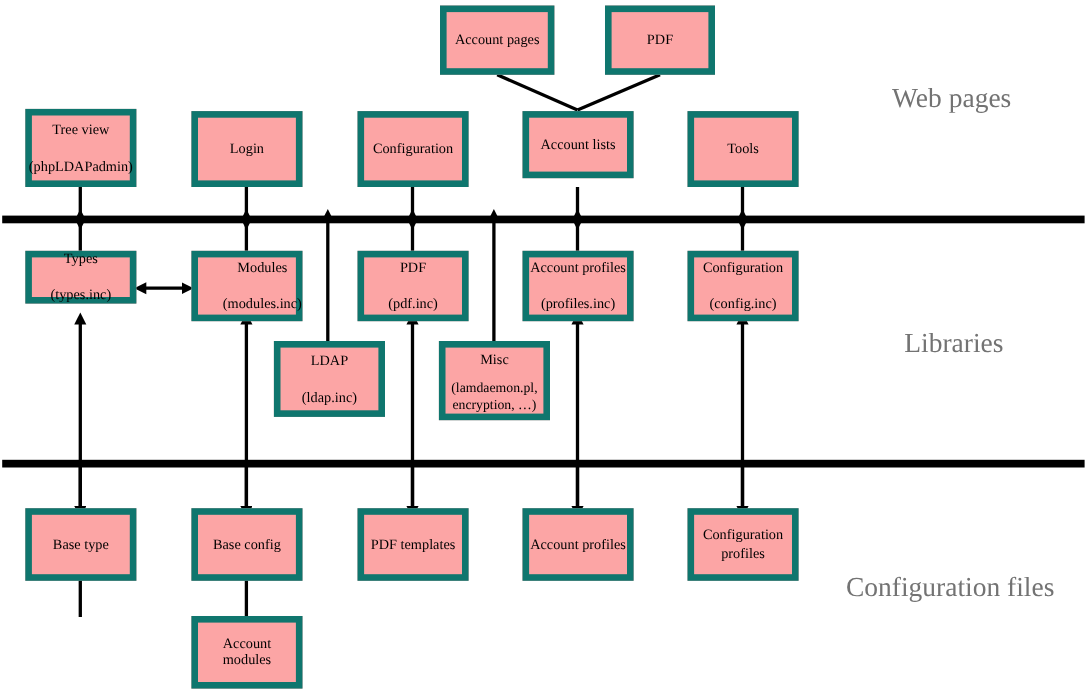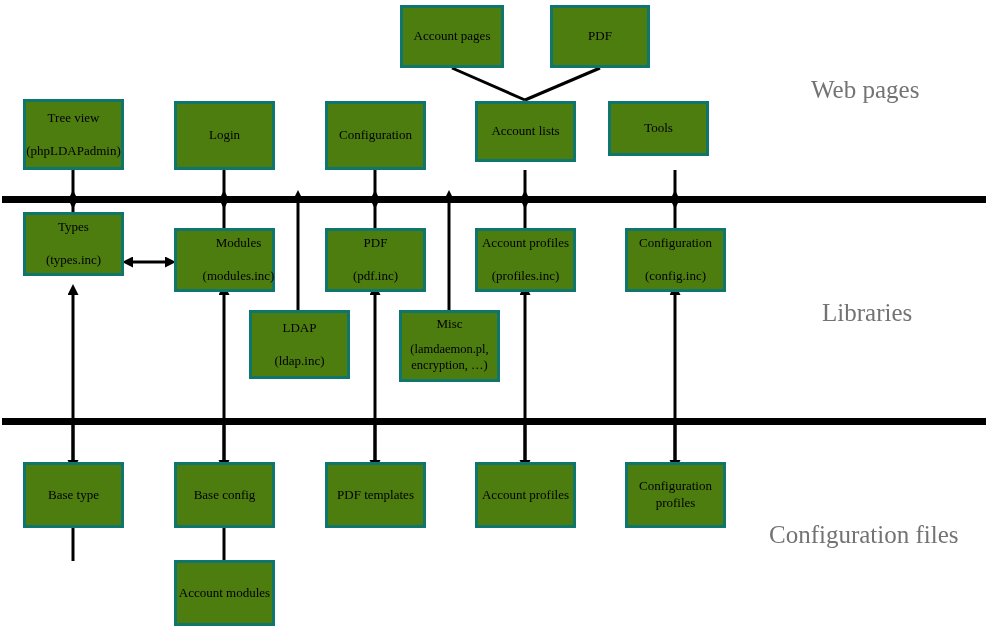--- a/index.html
+++ b/index.html
@@ -18,22 +18,22 @@
   #svg-layer {
     position: absolute;
     left: 0;
     top: 0;
     width: 988px;
     height: 628px;
   }
   .node {
     position: absolute;
     box-sizing: border-box;
-    border: 3px solid #0f766e;
-    background: #4d7c0f;
+    border: 6px solid #0f766e;
+    background: #fca5a5;
     display: flex;
     flex-direction: column;
     align-items: center;
     justify-content: center;
     text-align: center;
     color: #000000;
     font-size: 13px;
     line-height: 1.15;
     z-index: 3;
   }
@@ -171,25 +171,25 @@
   </div>
   <div class="node" style="left:174px; top:101px; width:101px; height:69px;">
     <span class="line1">Login</span>
   </div>
   <div class="node" style="left:325px; top:101px; width:101px; height:69px;">
     <span class="line1">Configuration</span>
   </div>
   <div class="node" style="left:475px; top:101px; width:101px; height:61px;">
     <span class="line1">Account lists</span>
   </div>
-  <div class="node" style="left:608px; top:101px; width:101px; height:55px;">
+  <div class="node" style="left:625px; top:101px; width:101px; height:69px;">
     <span class="line1">Tools</span>
   </div>
 
-  <div class="node two-line" style="left:23px; top:212px; width:101px; height:64px;">
+  <div class="node two-line" style="left:23px; top:228px; width:101px; height:48px;">
     <span class="line1">Types</span>
     <span class="line2">(types.inc)</span>
   </div>
   <div class="node two-line" style="left:174px; top:228px; width:101px; height:64px;padding-left:28px;">
     <span class="line1">Modules</span>
     <span class="line2">(modules.inc)</span>
   </div>
   <div class="node two-line" style="left:325px; top:228px; width:101px; height:64px;">
     <span class="line1">PDF</span>
     <span class="line2">(pdf.inc)</span>

